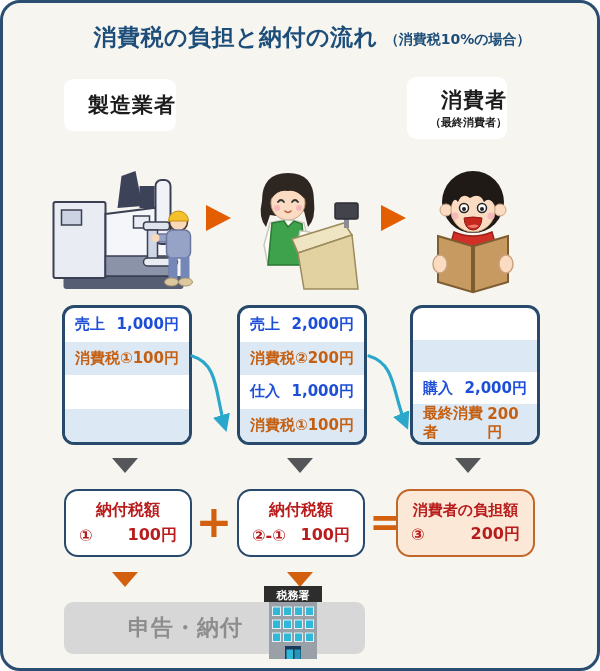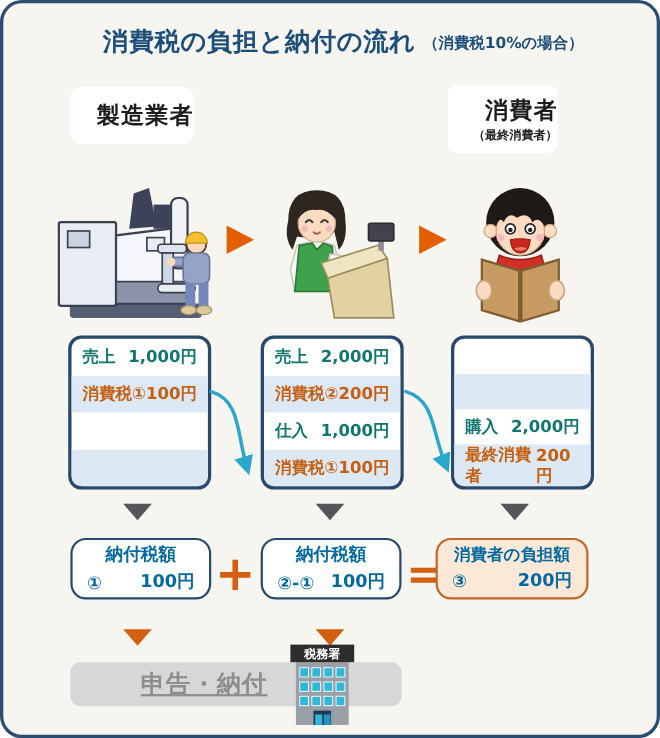--- a/index.html
+++ b/index.html
@@ -66,60 +66,60 @@
   .ledger {
     position:absolute; top:305px; width:130px; height:140px;
     background:#ffffff; border:3px solid #27496b; border-radius:12px;
     overflow:hidden; display:flex; flex-direction:column;
   }
   .ledger-1 { left:62px; }
   .ledger-2 { left:237px; }
   .ledger-3 { left:410px; }
   .ledger .row {
     flex:1; display:flex; align-items:center; justify-content:space-between;
-    padding:0 10px; font-size:15px; font-weight:bold; color:#0f766e;
+    padding:0 10px; font-size:15px; font-weight:bold; color:#1d4ed8;
   }
   .ledger .row.alt { background:#dce8f3; }
   .ledger .row.tax { color:#c55f11; }
 
   
   .curve { position:absolute; }
   .curve-1 { left:189px; top:349px; }
   .curve-2 { left:366px; top:350px; }
 
   
   .sum-box {
-    position:absolute; top:489px; height:56px;
+    position:absolute; top:489px; height:68px;
     background:#ffffff; border:2.5px solid #27496b; border-radius:14px;
     display:flex; flex-direction:column; justify-content:center; gap:4px;
-    padding:0 13px; color:#0369a1;
+    padding:0 13px; color:#b91c1c;
   }
   .sum-box .t { text-align:center; font-weight:bold; font-size:16px; }
   .sum-box .v { display:flex; justify-content:space-between; align-items:center; font-weight:bold; font-size:16px; }
   .sum-1 { left:64px;  width:128px; }
   .sum-2 { left:237px; width:128px; }
   .sum-3 {
     left:396px; width:139px;
     background:#fbe8d7; border-color:#c2672a;
   }
   .sum-3 .t { font-size:15px; }
   .operator {
     position:absolute; width:40px; text-align:center;
     color:#d2600f; font-weight:900; line-height:60px;
   }
   .op-plus  { left:194px; top:492px; font-size:44px; }
   .op-equal { left:366px; top:492px; font-size:40px; }
 
   
   .footer-bar {
-    position:absolute; left:64px; top:602px; width:301px; height:40px;
+    position:absolute; left:64px; top:602px; width:301px; height:52px;
     background:#d7d7d7; border-radius:9px;
     display:flex; align-items:center; justify-content:center;
     padding-right:58px;
-    color:#8d8d8d; font-weight:bold; font-size:22px; letter-spacing:1px;text-decoration:underline;
+    color:#8d8d8d; font-weight:bold; font-size:22px; letter-spacing:1px;
   }
   .building { position:absolute; left:262px; top:584px; width:62px; height:78px; }
 </style>
 </head>
 <body>
 
 <div class="stage">
   <div class="card"></div>
 
   <div class="title-row">

